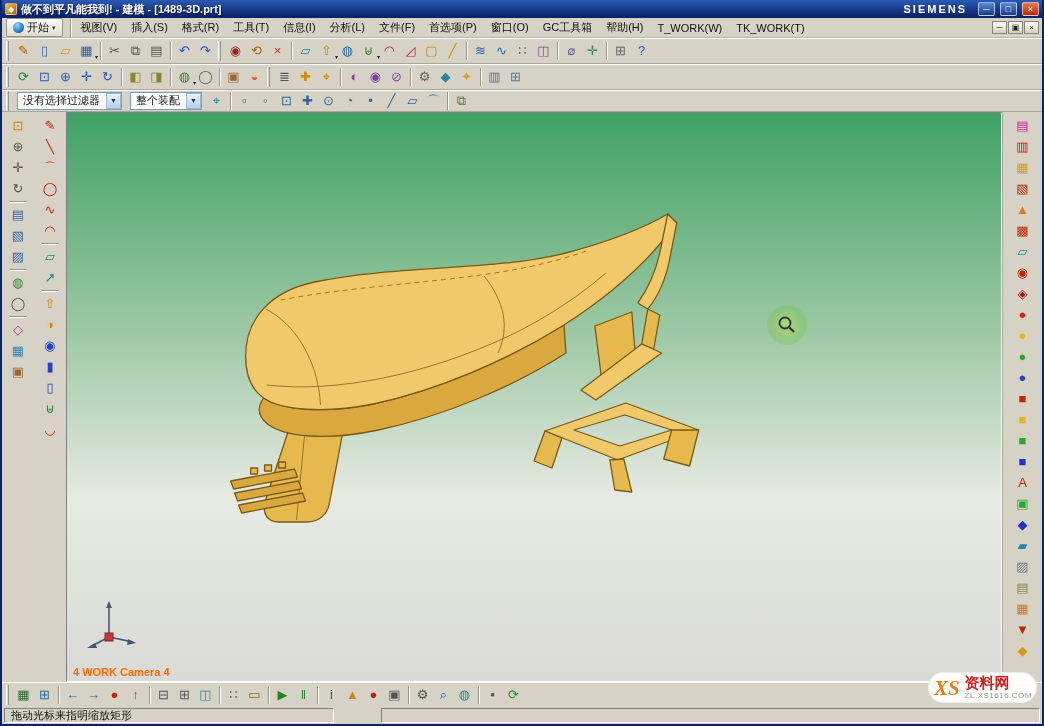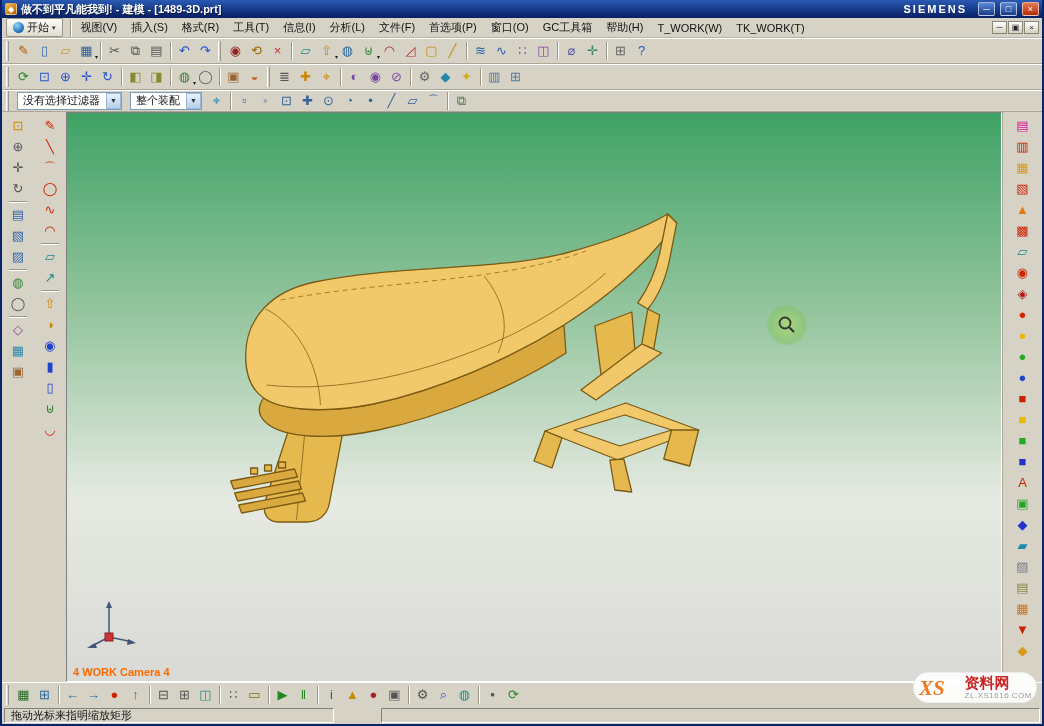--- a/index.html
+++ b/index.html
@@ -84,21 +84,21 @@
   
   .bottombar { height:24px; flex:0 0 24px; display:flex; align-items:center; padding:0 2px;
     background:var(--chrome,#d6d2c6); border-top:1px solid #fff; }
   .statusbar { height:18px; flex:0 0 18px; display:flex; align-items:center;
     background:var(--chrome,#d6d2c6); font-size:11px; color:#111; padding:1px 2px;gap:45px; }
   .status-panel { border:1px solid; border-color:#808080 #fff #fff #808080; height:15px; line-height:13px;
     padding:0 6px; white-space:nowrap; }
   .status-panel.msg { min-width:330px; }
   .status-panel.rest { flex:1; margin-left:2px; }
   
-  .watermark { position:absolute; right:5px; bottom:21px; display:flex; align-items:center; gap:20px;
+  .watermark { position:absolute; right:5px; bottom:21px; display:flex; align-items:center; gap:5px;
     background:rgba(255,255,255,.92); border-radius:15px; padding:2px 4px 2px 5px; border:1px solid #eee; }
   .wm-logo { font-size:21px; font-weight:bold; font-style:italic; color:#f07818;
     font-family:"Liberation Serif", serif; line-height:22px; }
   .wm-col { display:flex; flex-direction:column; line-height:1; }
   .wm-name { color:#cc2222; font-weight:bold; font-size:15px; }
   .wm-url { color:#999; font-size:8px; margin-top:2px; letter-spacing:.5px; }
 </style>
 </head>
 <body>
 

